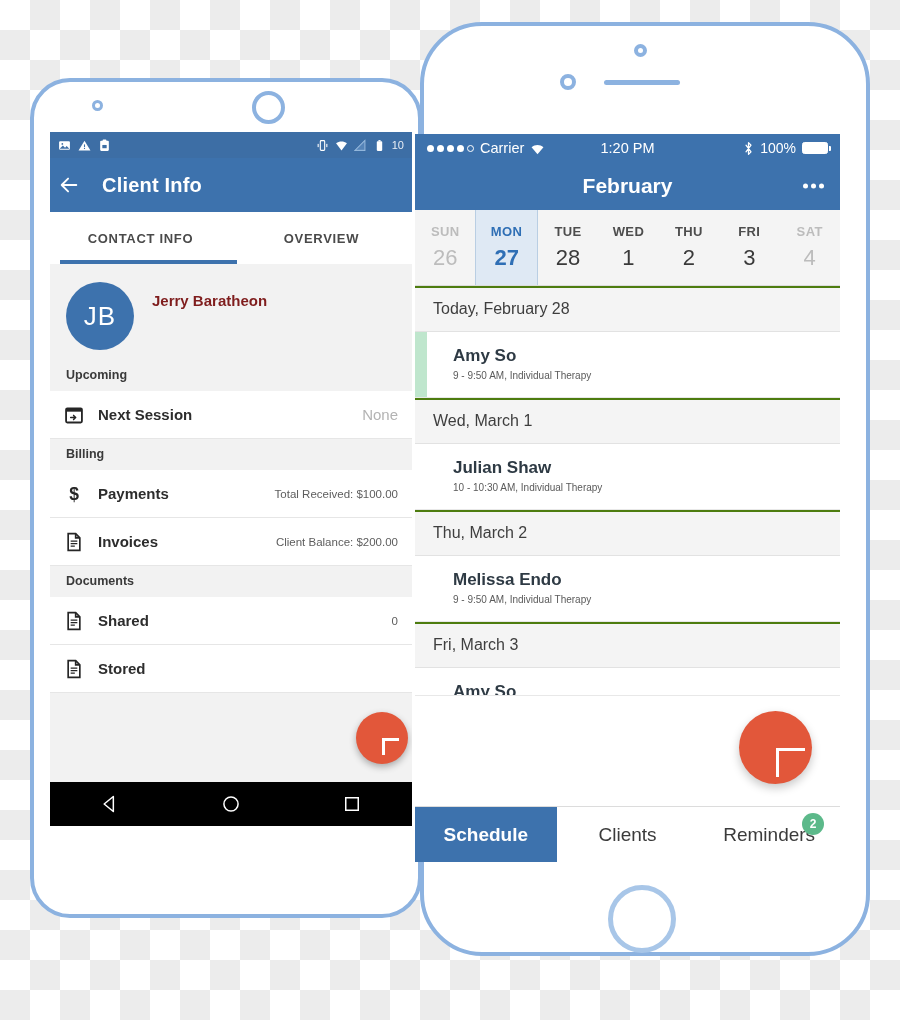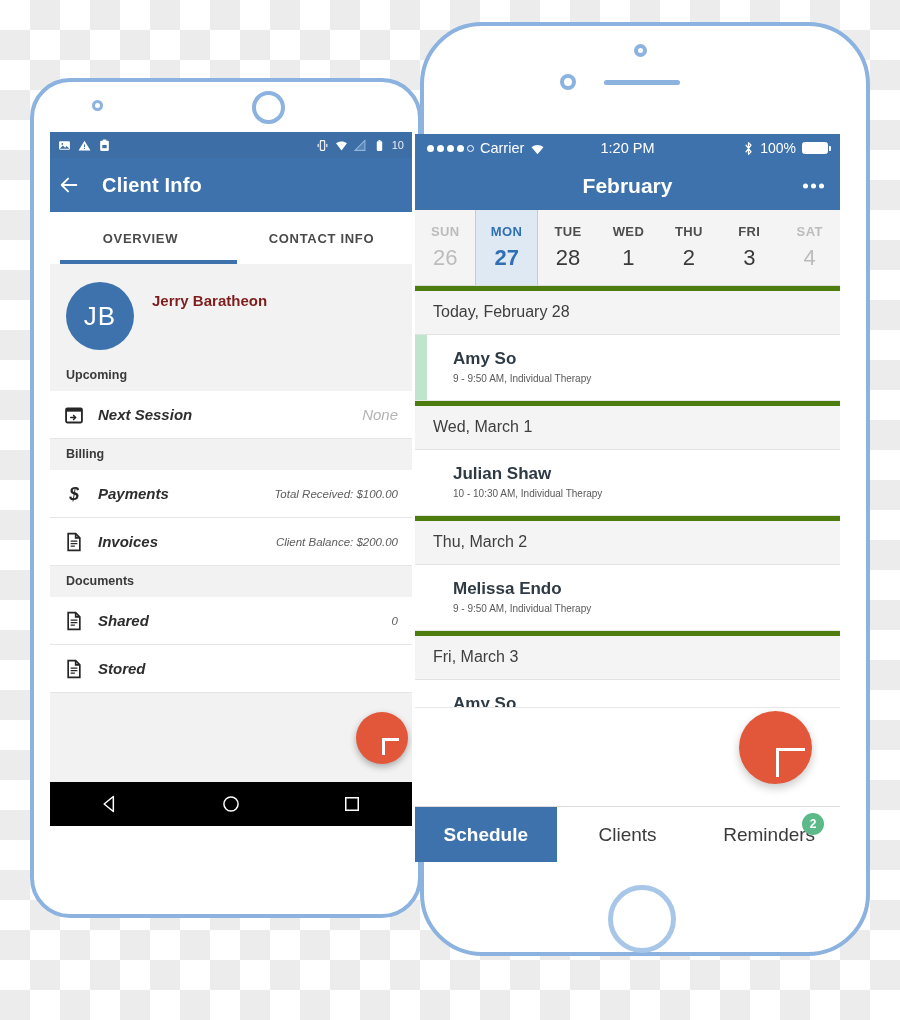--- a/index.html
+++ b/index.html
@@ -96,21 +96,20 @@
   .a-client-name { font-size: 15px; font-weight: bold; color: #7f1d1d; padding-top: 10px; }
 
   .a-section-head {
     background: #f2f2f2; padding: 8px 16px 9px 16px;
     font-size: 12.5px; font-weight: bold; color: #3a3a3a;
   }
   .a-row {
     background: #ffffff; height: 48px;
     display: flex; align-items: center; padding: 0 14px;
     border-bottom: 1px solid #e6e6e6;
-    font-style: italic;
   }
   .a-row-icon { width: 20px; height: 20px; margin-right: 14px; flex: 0 0 20px; }
   .a-row-label { font-size: 15px; font-weight: bold; color: #2d2d2d; }
   .a-row-value { margin-left: auto; font-size: 11.5px; color: #5d5d5d; white-space: nowrap; }
   .a-row-value.muted { color: #b3b3b3; font-size: 15px; }
   .a-filler { background: #f2f2f2; height: 36px; }
 
   
   #android-fab {
     position: absolute; right: 4px; bottom: 62px;
@@ -217,21 +216,21 @@
   .i-day-num { font-size: 22px; color: #3a3a3a; font-weight: 500; }
   .i-day.weekend .i-day-name, .i-day.weekend .i-day-num { color: #bcbcbc; }
   .i-day.selected { background: #dfe9f4; border-left: 1px solid #b9cee3; border-right: 1px solid #b9cee3; }
   .i-day.selected .i-day-name, .i-day.selected .i-day-num { color: #2f6fb5; font-weight: bold; }
 
   
   .i-list { background: #ffffff; }
   .i-date-head {
     background: #f4f4f4; padding: 12px 18px 13px 18px;
     font-size: 16px; color: #3e3e3e;
-    border-bottom: 1px solid #e2e2e2; border-top: 5px solid #4d7c0f;
+    border-bottom: 1px solid #e2e2e2; border-top: 2px solid #4d7c0f;
   }
   .i-appt {
     background: #ffffff; padding: 14px 18px 16px 38px;
     border-bottom: 1px solid #e8e8e8; position: relative;
   }
   .i-appt-accent {
     position: absolute; left: 0; top: 0; bottom: 0; width: 12px; background: #bfe6cd;
   }
   .i-appt-name { font-size: 17px; font-weight: bold; color: #2e3a44; margin-bottom: 4px; }
   .i-appt-detail { font-size: 10px; color: #5a5a5a; }
@@ -317,22 +316,22 @@
   </div>
 
   <div class="a-appbar">
     <svg class="a-back" viewBox="0 0 24 24">
         <path d="M20 12H4M4 12l7-7M4 12l7 7" fill="none" stroke="#ffffff" stroke-width="2" stroke-linecap="round" stroke-linejoin="round"></path>
       </svg>
     <div class="a-title">Client Info</div>
   </div>
 
   <div class="a-tabs">
+    <div class="a-tab">CONTACT INFO</div>
     <div class="a-tab">OVERVIEW</div>
-    <div class="a-tab">CONTACT INFO</div>
     <div class="a-tab-underline"></div>
   </div>
 
   <div class="a-body">
 
     <div class="a-profile">
       <div class="a-avatar">JB</div>
       <div class="a-client-name">Jerry Baratheon</div>
     </div>
 

